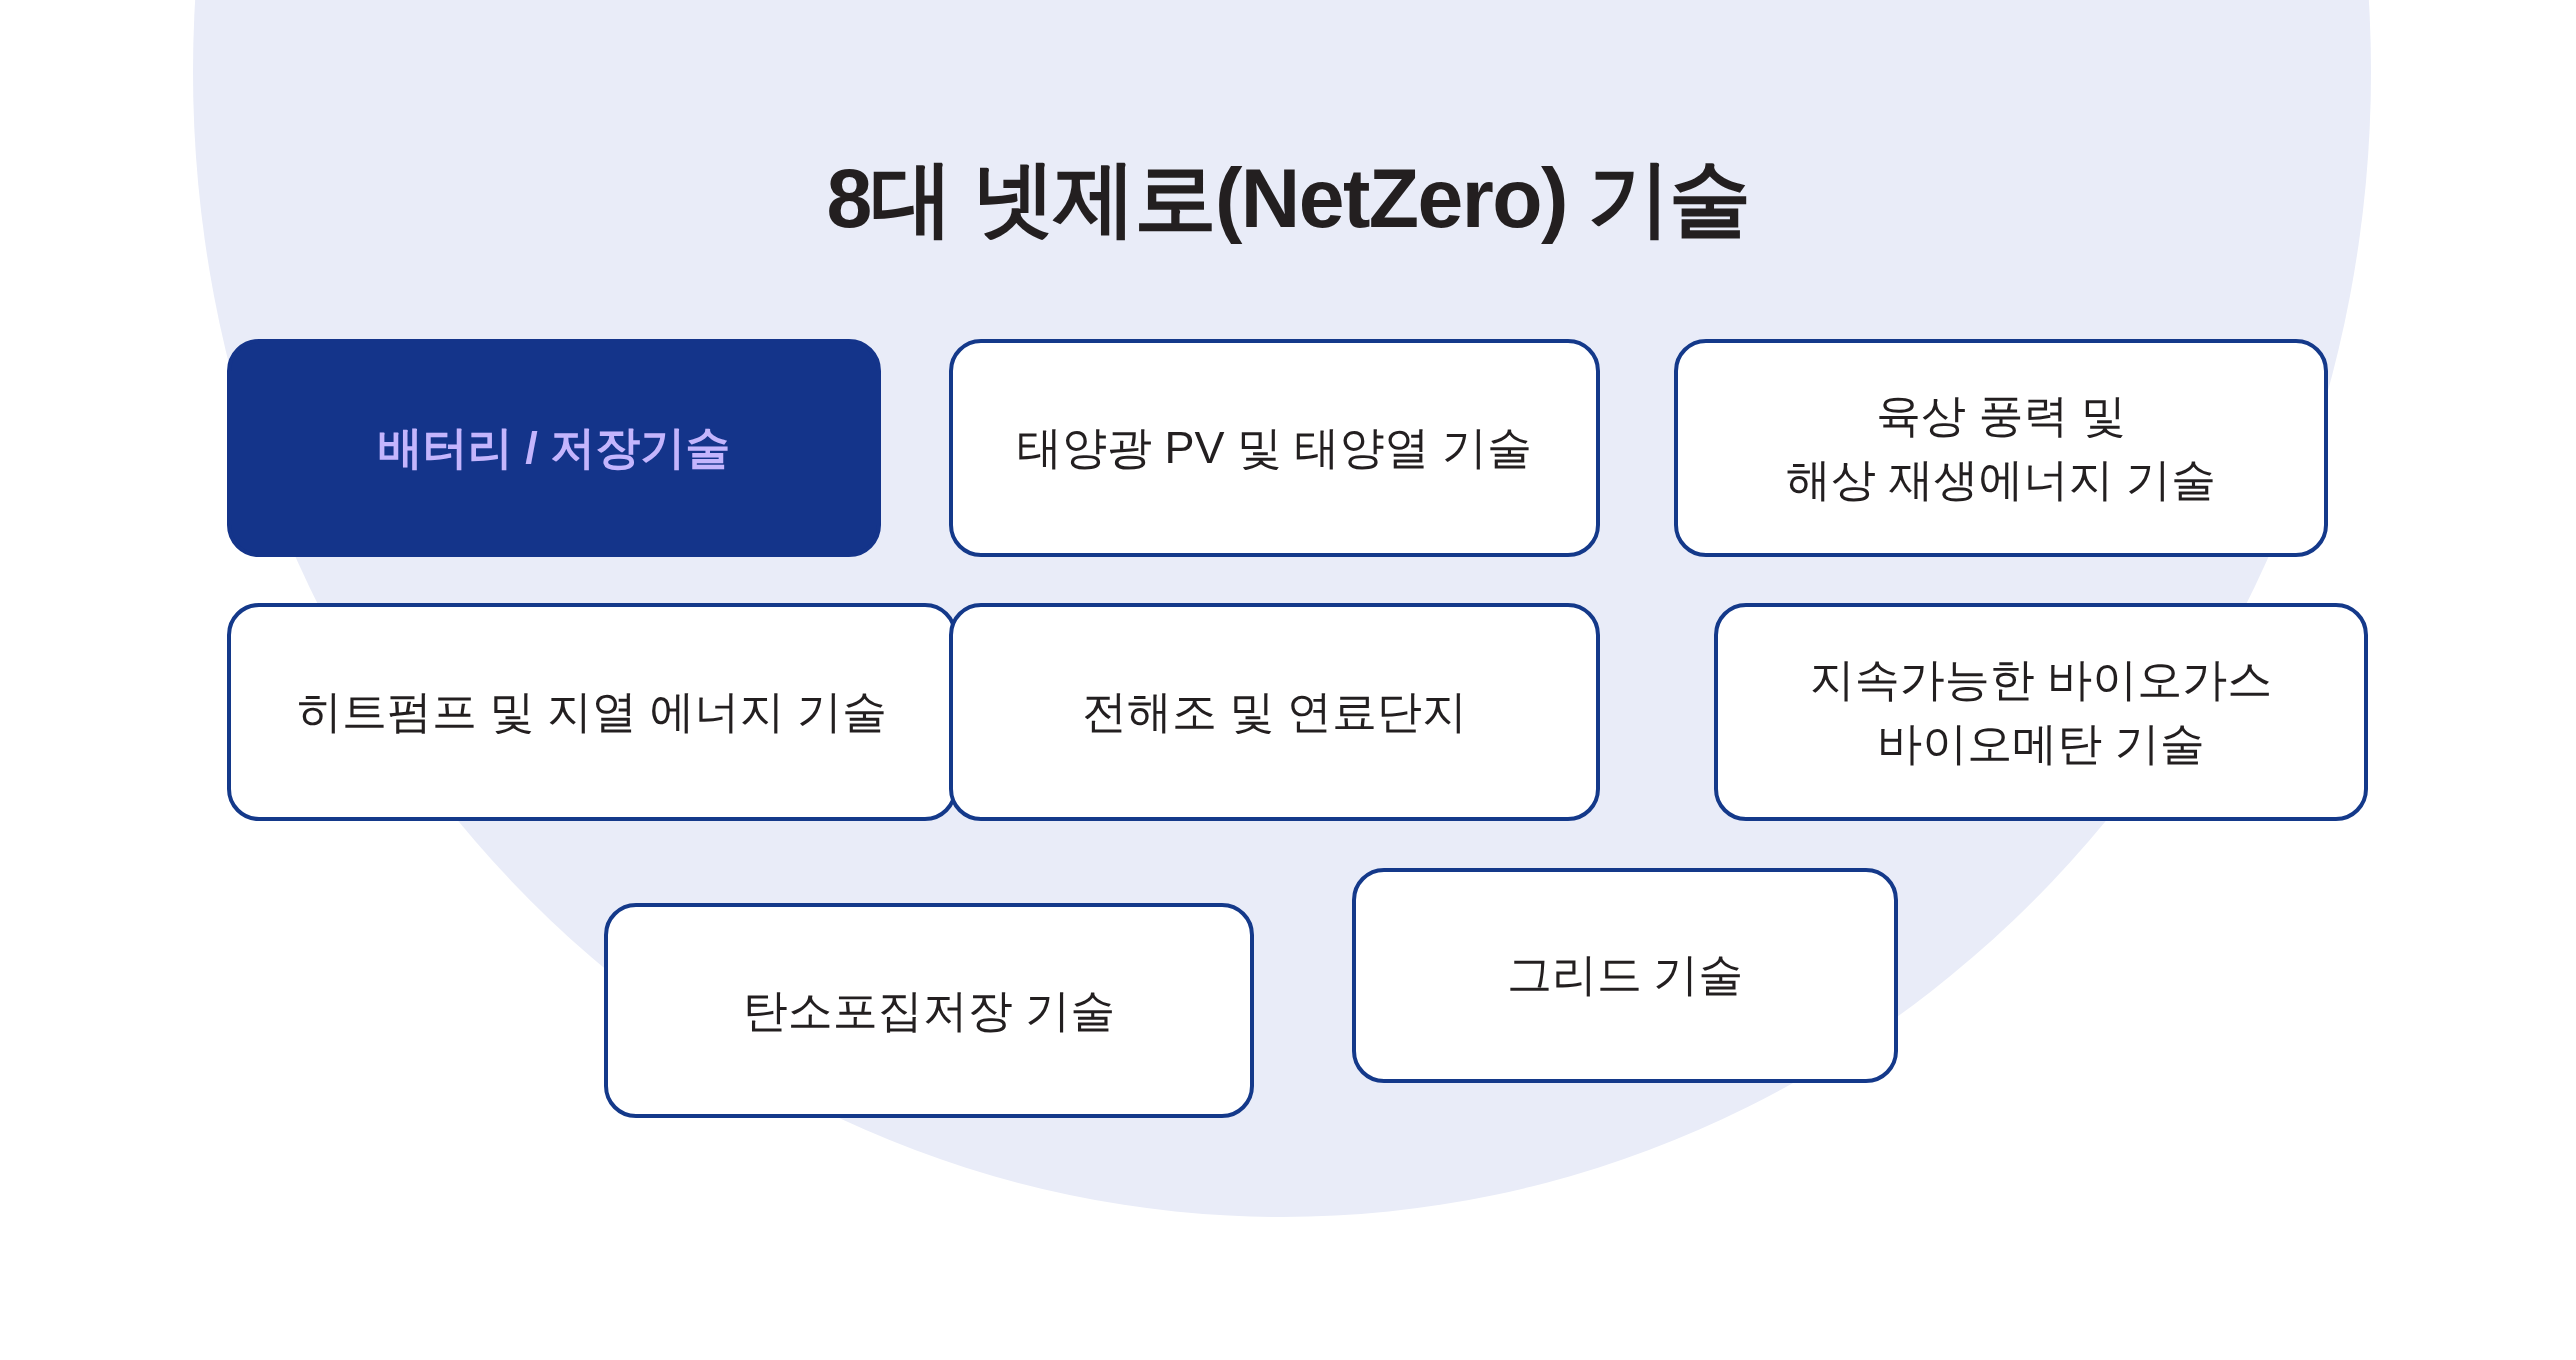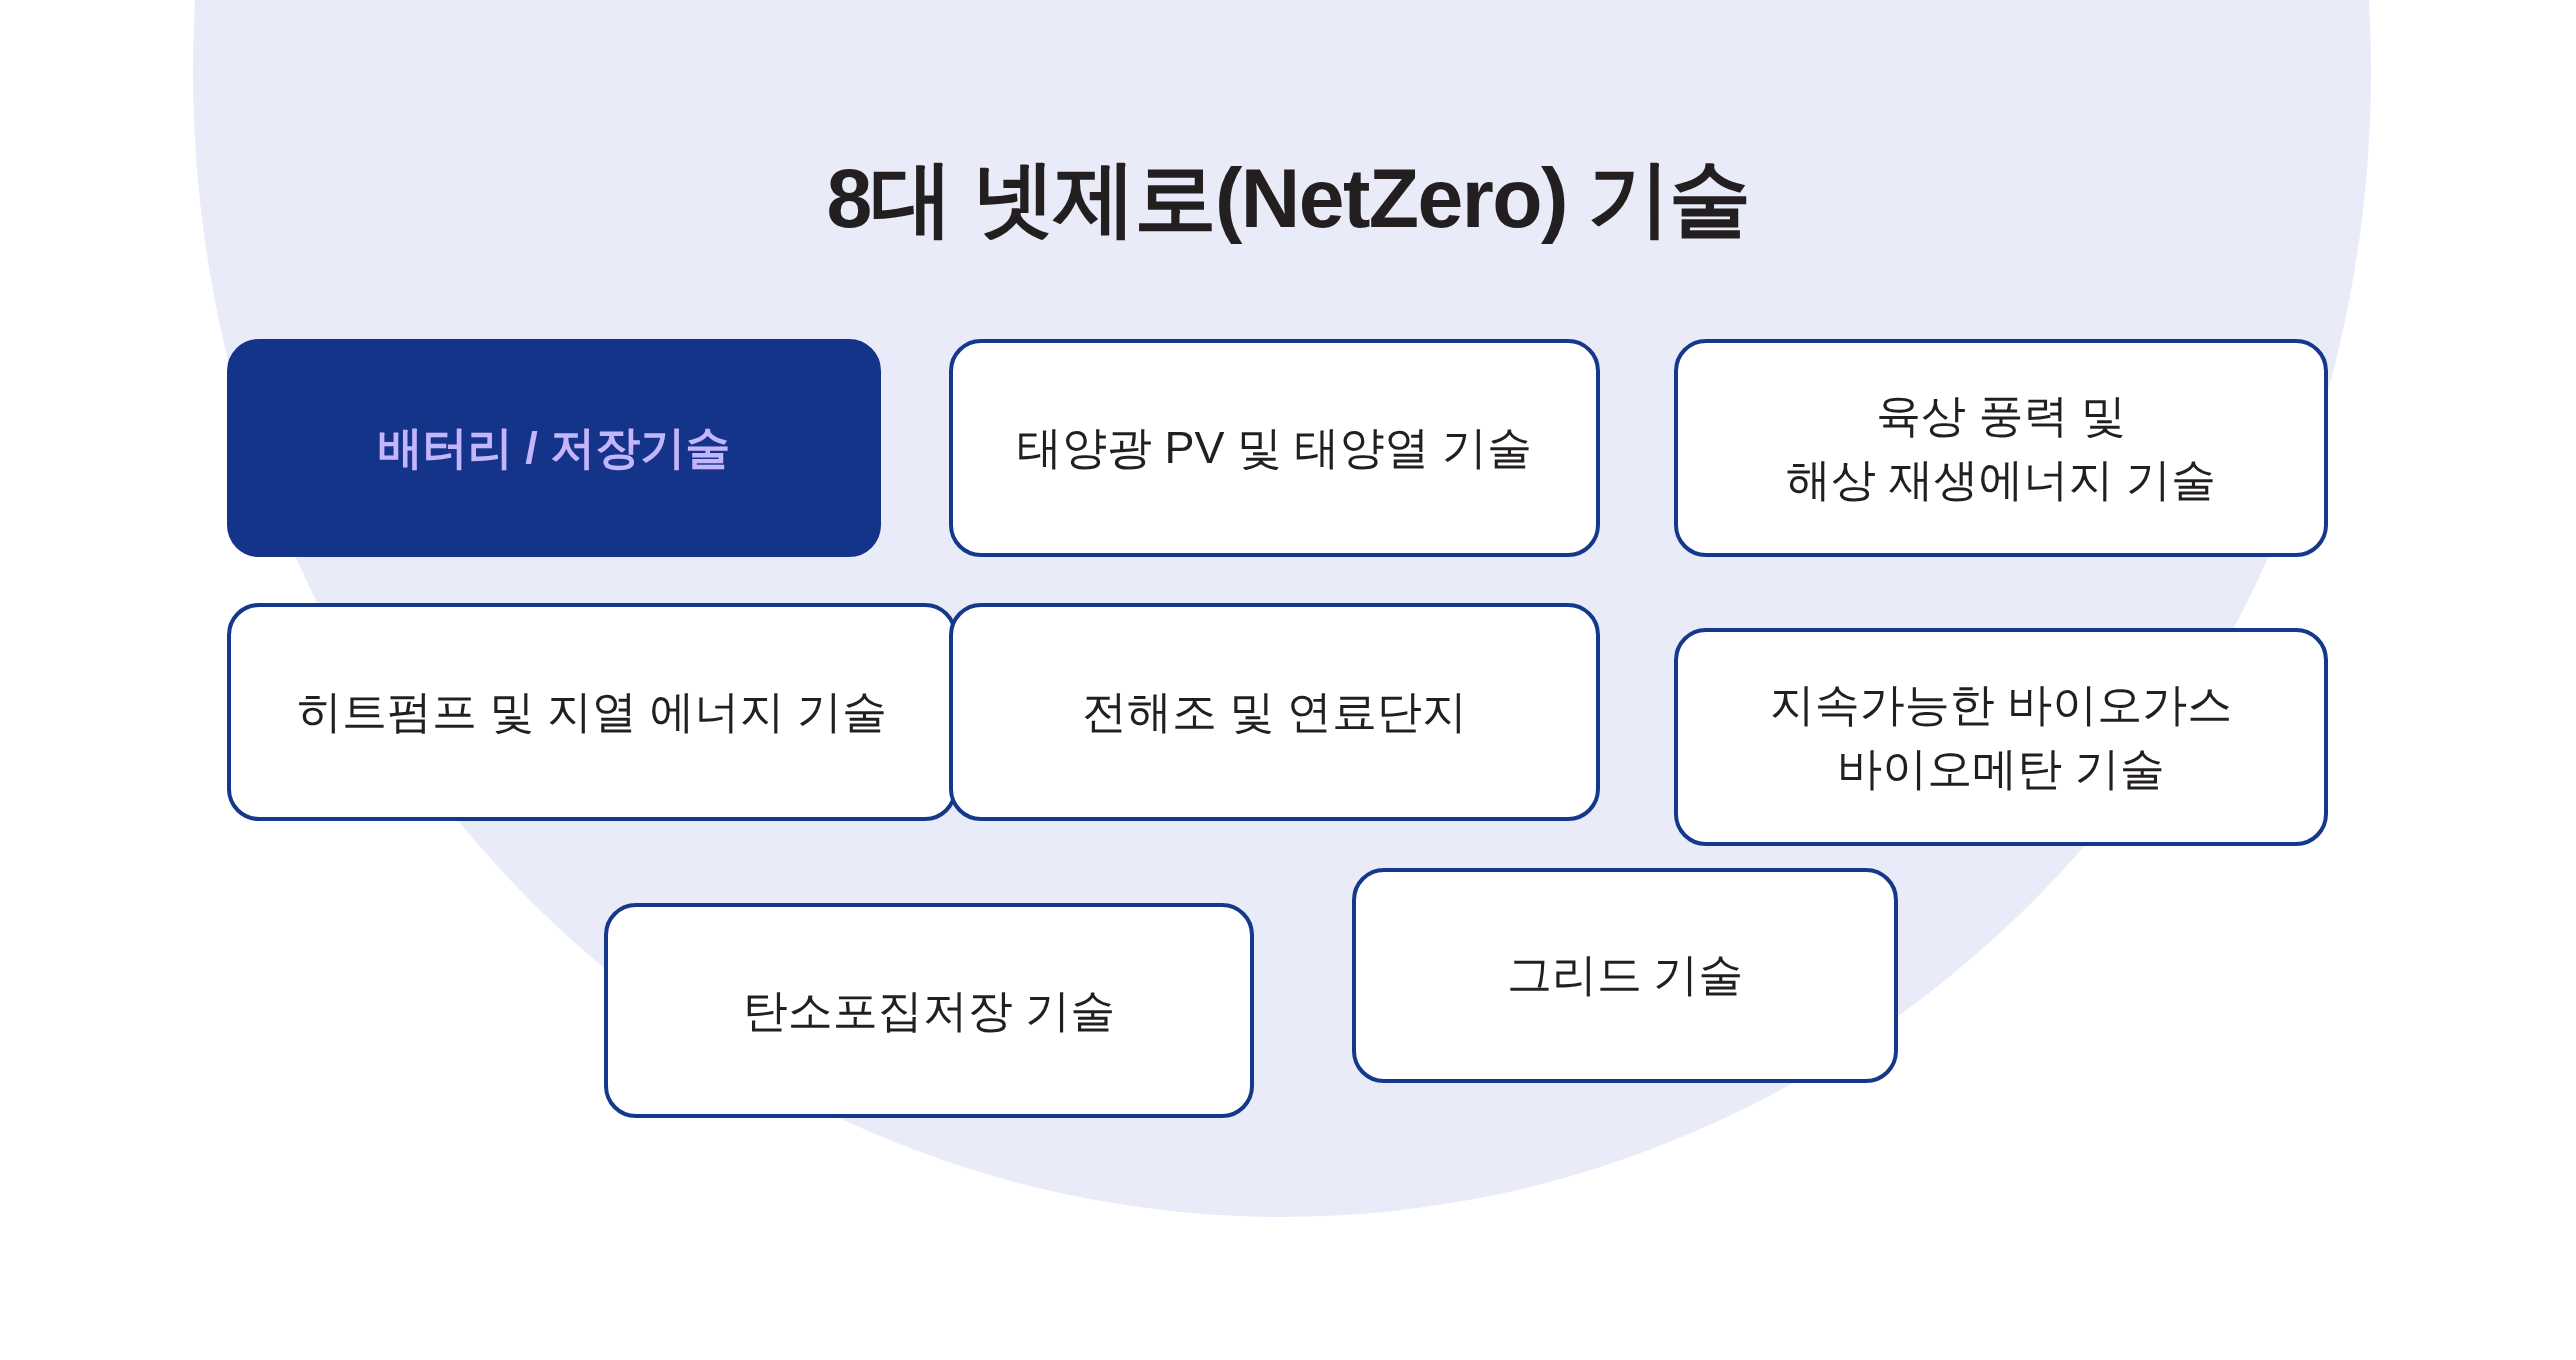--- a/index.html
+++ b/index.html
@@ -67,21 +67,21 @@
   }
   .card-label{display:block;white-space:pre-line;}
 
   
   #card-0{left:227px;  top:339px;  width:654px; height:218px;}
   #card-1{left:949px; top:339px;  width:651px; height:218px;}
   #card-2{left:1674px; top:339px;  width:654px; height:218px;}
   
   #card-3{left:227px;  top:603px;  width:730px; height:218px;align-items:center;}
   #card-4{left:949px; top:603px;  width:651px; height:218px;}
-  #card-5{left:1674px; top:603px;  width:654px; height:218px;margin-top:25px;}
+  #card-5{left:1714px; top:603px;  width:654px; height:218px;}
   
   #card-6{left:604px;  top:868px; width:650px; height:215px;margin-top:35px;}
   #card-7{left:1352px; top:868px; width:546px; height:215px;font-family:Liberation Serif, serif;}
 
   
   #logo{
     position:absolute;
     right:87px;
     bottom:76px;
     z-index:4;

